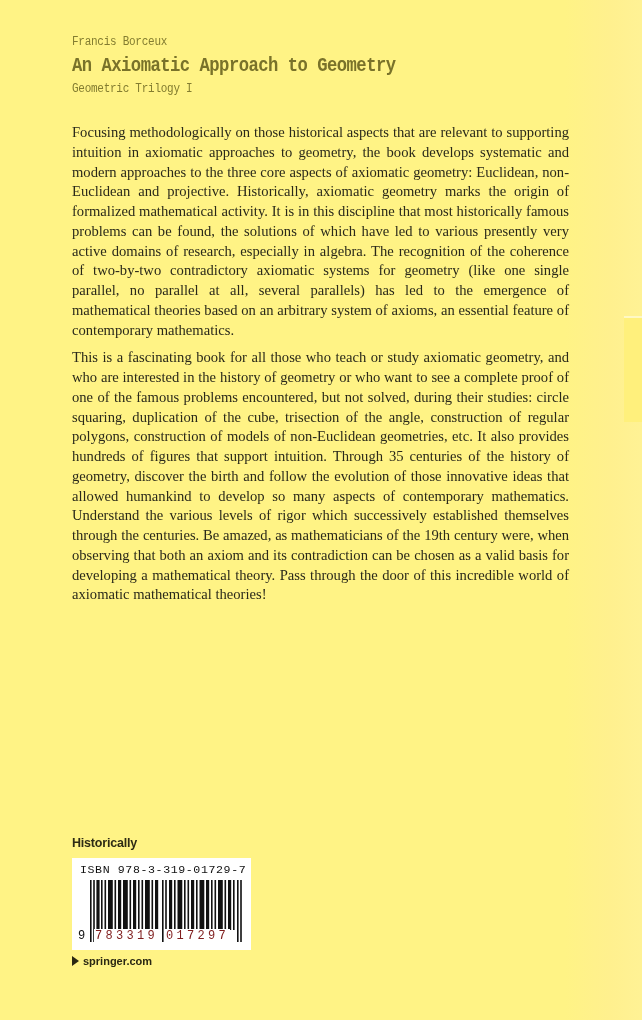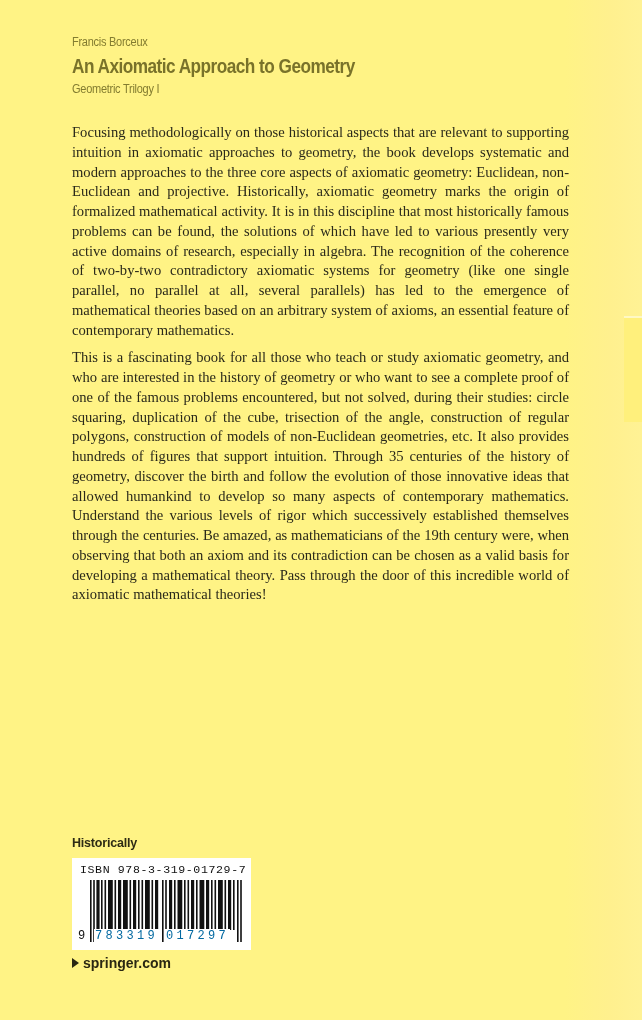--- a/index.html
+++ b/index.html
@@ -25,21 +25,21 @@
       top: 316px;
       width: 18px;
       height: 104px;
       background: #fff07c;
       border-top: 2px solid #fff8c4;
     }
     .header {
       position: absolute;
       left: 72px;
       top: 34px;
-      font-family: Liberation Sans, sans-serif;
+      font-family: Liberation Mono, monospace;
     }
     .author {
       font-size: 12.5px;
       color: #837c30;
       letter-spacing: -0.3px;
       line-height: 16px;
       transform: scaleX(0.88);
       transform-origin: left;
     }
     .title {
@@ -121,35 +121,35 @@
       top: 71px;
       font-family: "Liberation Mono", monospace;
       font-size: 12px;
       color: #111;
     }
     .ean-left, .ean-right {
       position: absolute;
       top: 71px;
       font-family: "Liberation Mono", monospace;
       font-size: 12px;
-      color: #0369a1;
+      color: #7f1d1d;
       letter-spacing: 3.3px;
       background: #fff;
       padding: 0 1px;
       line-height: 14px;
     }
     .ean-left { left: 22px; }
     .ean-right { left: 93px; }
     .springer {
       position: absolute;
       left: 72px;
       top: 955px;
       font-family: "Liberation Sans", sans-serif;
       font-weight: bold;
-      font-size: 14px;
+      font-size: 11px;
       color: #2a2712;
       display: flex;
       align-items: center;
       gap: 4px;
     }
     .springer .arrow {
       display: inline-block;
       width: 0;
       height: 0;
       border-top: 5px solid transparent;

